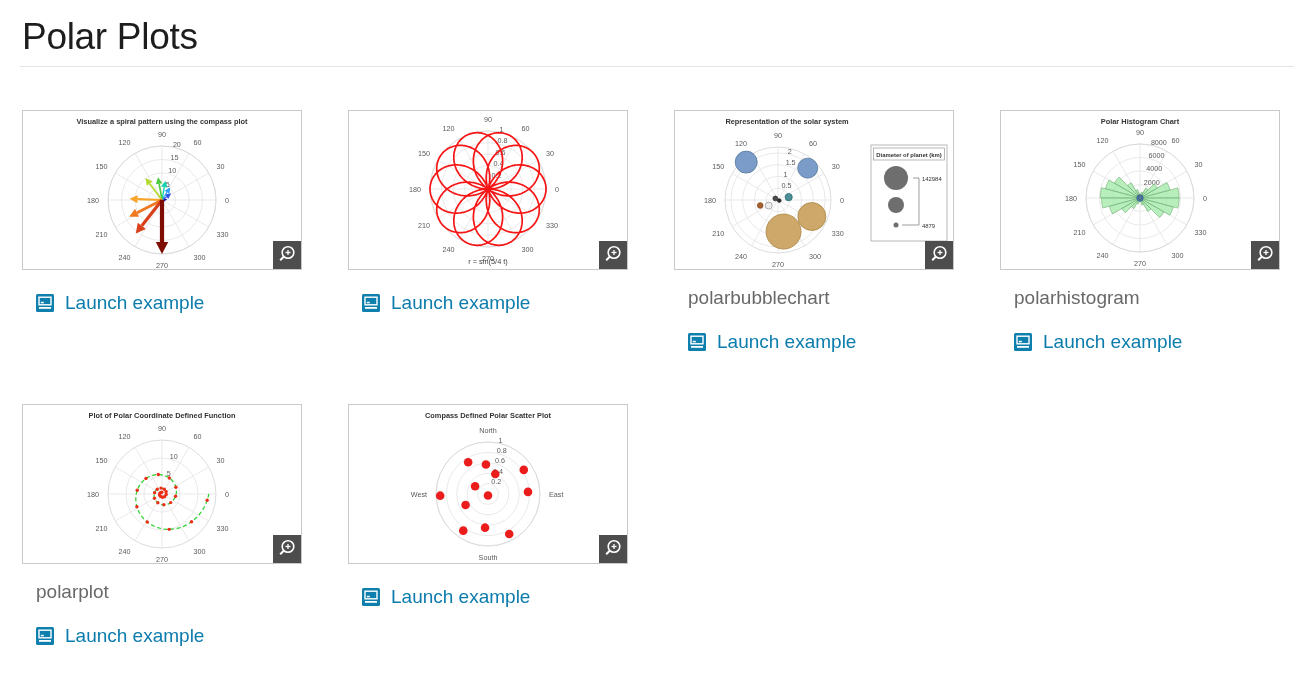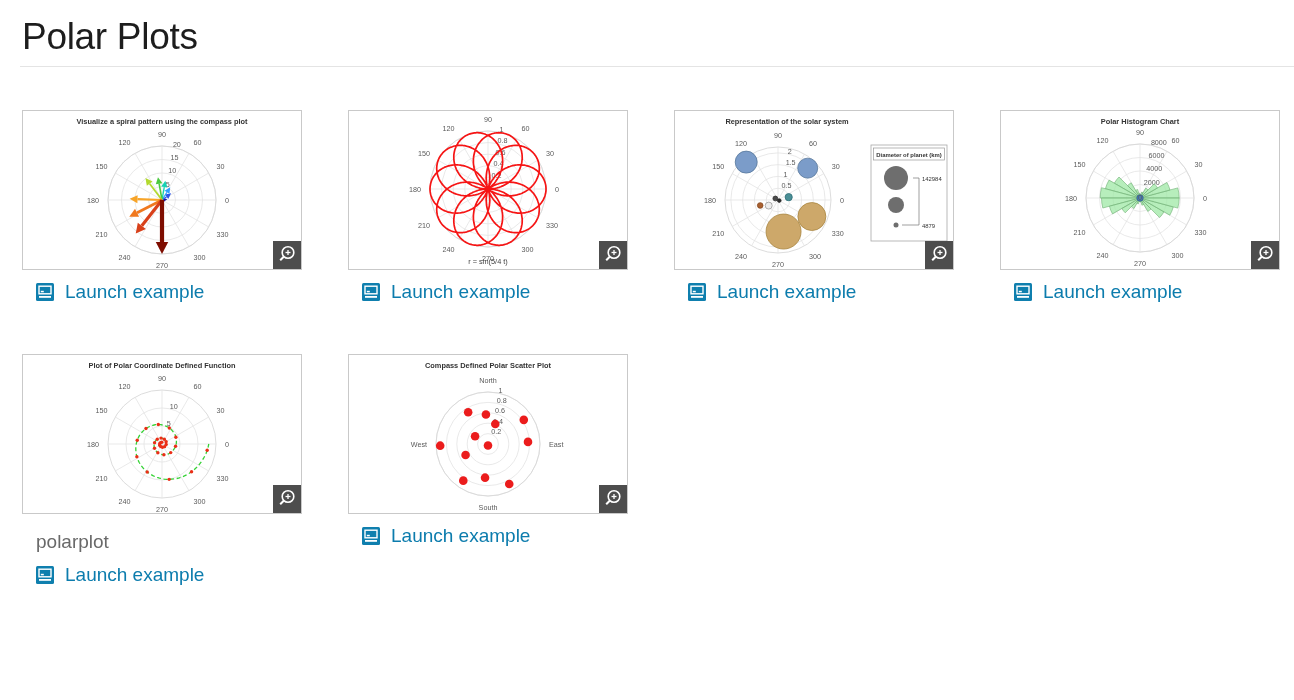--- a/index.html
+++ b/index.html
@@ -7,21 +7,21 @@
   h1{margin:16px 0 8px 22px;font-size:37px;font-weight:400;color:#1d1d1d;letter-spacing:-0.3px;}
   .rule{border:none;border-top:1px solid #e4e4e4;margin:0 0 0 20px;}
   .cards{display:grid;grid-template-columns:repeat(4,280px);column-gap:46px;row-gap:51px;
          padding:43px 15px 0 22px;}
   .card{width:280px;}
   .thumb{position:relative;width:278px;height:158px;border:1px solid #c9c9c9;background:#fff;cursor:pointer;}
   .plot{width:278px;height:158px;display:block;}
   .zoom-btn{position:absolute;right:0;bottom:0;width:28px;height:28px;background:#4d4d4d;
             display:flex;align-items:center;justify-content:center;cursor:pointer;}
   .card-name{margin:17px 0 0 14px;font-size:19px;color:#696969;}
-  .launch{display:flex;align-items:center;gap:11px;margin:11px 0 0 14px;font-size:19px;
+  .launch{display:flex;align-items:center;gap:11px;margin:22px 0 0 14px;font-size:19px;
           color:#0c7cad;text-decoration:none;cursor:pointer;width:max-content;}
   .launch-ic{flex:0 0 auto;display:block;}
   
   .tk{font-family:"Liberation Sans",sans-serif;font-size:7.2px;fill:#5a5a5a;}
   .pt{font-family:"Liberation Sans",sans-serif;font-size:7.4px;font-weight:bold;fill:#333;}
   .ft{font-family:"Liberation Sans",sans-serif;font-size:7.4px;fill:#444;}
   .lg{font-family:"Liberation Sans",sans-serif;font-size:5.9px;fill:#333;}
 </style>
 </head>
 <body>
@@ -228,20 +228,21 @@
         </svg>
       <div class="zoom-btn">
         <svg width="28" height="28" viewBox="0 0 28 28">
             <circle cx="15" cy="11.5" r="5.8" fill="none" stroke="#fff" stroke-width="1.6"></circle>
             <line x1="15" y1="9" x2="15" y2="14" stroke="#fff" stroke-width="1.3"></line>
             <line x1="12.5" y1="11.5" x2="17.5" y2="11.5" stroke="#fff" stroke-width="1.3"></line>
             <line x1="10.7" y1="15.7" x2="7.2" y2="19.2" stroke="#fff" stroke-width="2"></line>
           </svg>
       </div>
     </div>
+    <div class="card-name">polarbubblechart</div>
     <a class="launch">
       <svg class="launch-ic" width="18" height="18" viewBox="0 0 18 18">
           <rect width="18" height="18" rx="1.5" fill="#0f7fae"></rect>
           <rect x="3" y="3.2" width="12" height="7.6" fill="none" stroke="#fff" stroke-width="1.4"></rect>
           <rect x="4.8" y="7.8" width="3" height="1.5" fill="#fff"></rect>
           <rect x="3" y="13" width="12" height="1.8" fill="#fff"></rect>
         </svg>
       <span>Launch example</span>
     </a>
   </div>
@@ -312,20 +313,21 @@
         </svg>
       <div class="zoom-btn">
         <svg width="28" height="28" viewBox="0 0 28 28">
             <circle cx="15" cy="11.5" r="5.8" fill="none" stroke="#fff" stroke-width="1.6"></circle>
             <line x1="15" y1="9" x2="15" y2="14" stroke="#fff" stroke-width="1.3"></line>
             <line x1="12.5" y1="11.5" x2="17.5" y2="11.5" stroke="#fff" stroke-width="1.3"></line>
             <line x1="10.7" y1="15.7" x2="7.2" y2="19.2" stroke="#fff" stroke-width="2"></line>
           </svg>
       </div>
     </div>
+    <div class="card-name">polarhistogram</div>
     <a class="launch">
       <svg class="launch-ic" width="18" height="18" viewBox="0 0 18 18">
           <rect width="18" height="18" rx="1.5" fill="#0f7fae"></rect>
           <rect x="3" y="3.2" width="12" height="7.6" fill="none" stroke="#fff" stroke-width="1.4"></rect>
           <rect x="4.8" y="7.8" width="3" height="1.5" fill="#fff"></rect>
           <rect x="3" y="13" width="12" height="1.8" fill="#fff"></rect>
         </svg>
       <span>Launch example</span>
     </a>
   </div>

